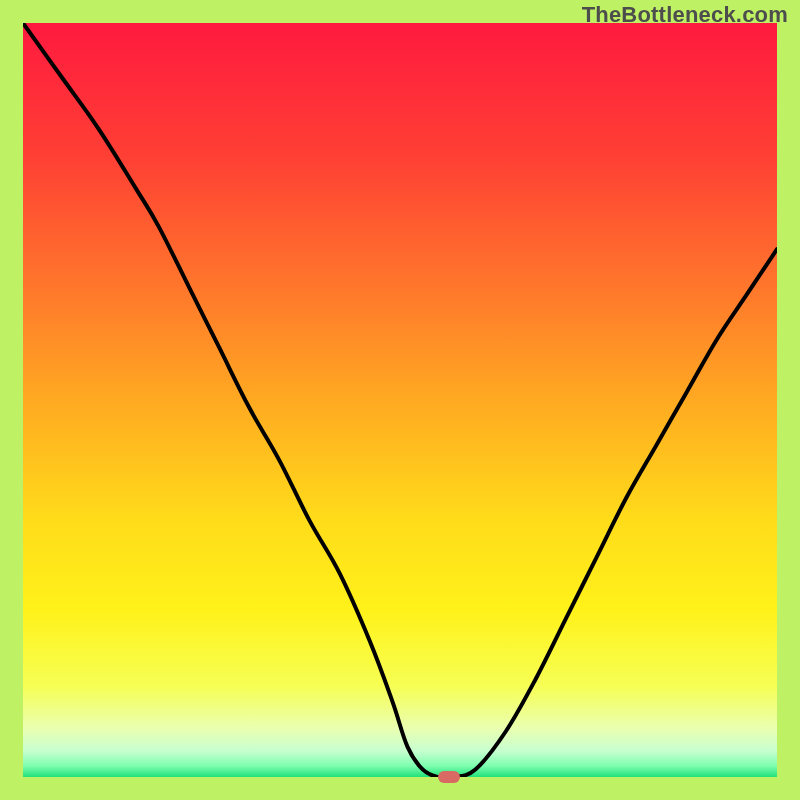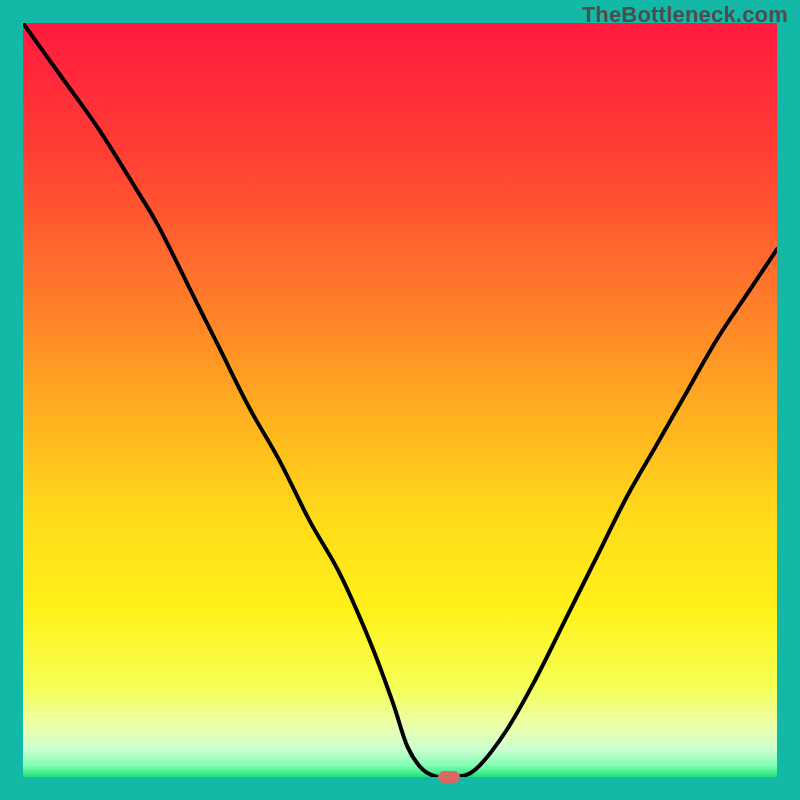--- a/index.html
+++ b/index.html
@@ -9,21 +9,21 @@
   }
   html, body {
     width: 800px;
     height: 800px;
     background: #000;
     overflow: hidden;
   }
   .outer {
     width: 800px;
     height: 800px;
-    background: #14b8a6;
+    background: #bef264;
     position: relative;
   }
   .watermark {
     position: absolute;
     top: 2px;
     right: 12px;
     color: #4d4d4d;
     font-family: Arial, Helvetica, sans-serif;
     font-size: 22px;
     font-weight: 600;

